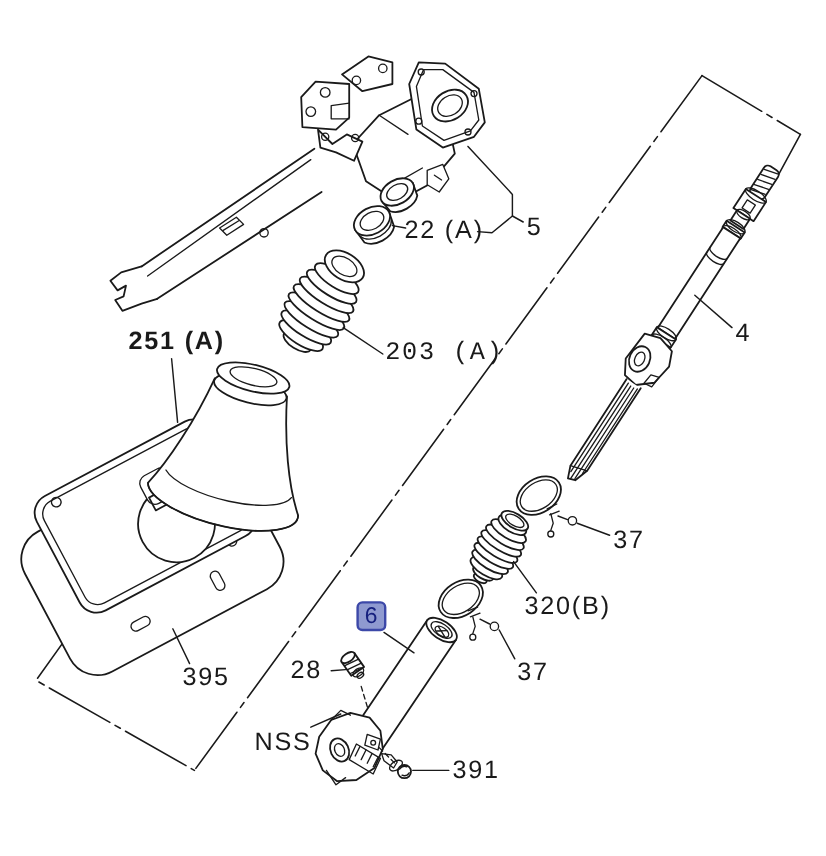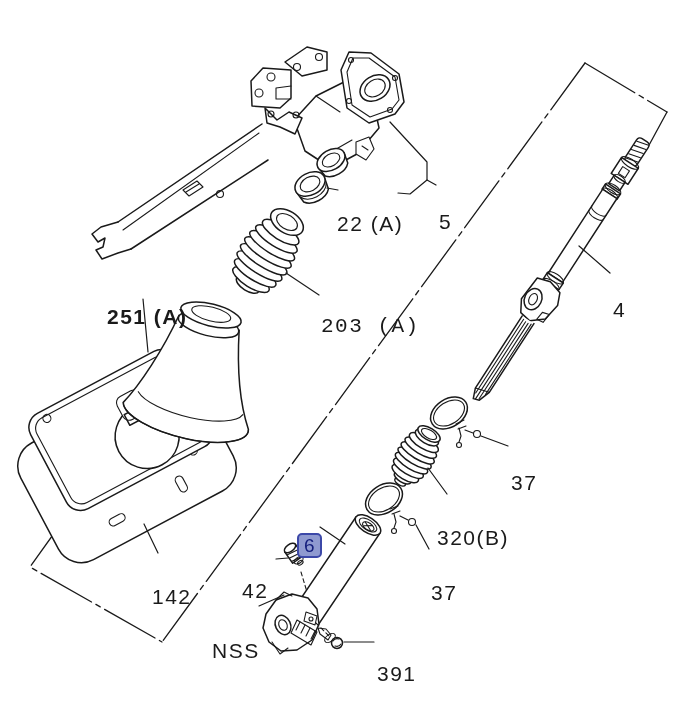--- a/index.html
+++ b/index.html
@@ -3,21 +3,21 @@
 <meta charset="utf-8">
 <style>
   html,body{margin:0;padding:0;background:#fff;}
   .stage{
     position:relative;width:688px;height:713px;background:#ffffff;
     font-family:"Liberation Sans",sans-serif;overflow:hidden;
   }
   .stage svg{position:absolute;left:0;top:0;}
   .callout{
     position:absolute;font-size:21px;line-height:1;color:#1a1a1a;
-    letter-spacing:1.5px;white-space:nowrap;cursor:pointer;user-select:none;margin-top:32px;
+    letter-spacing:1.5px;white-space:nowrap;cursor:pointer;user-select:none;
   }
   .callout.badge{
     background:#8f9ad0;border:2px solid #3c48a8;border-radius:5px;
     color:#16207e;padding:1px 5px;font-size:19px;letter-spacing:0;
   }
   
   .art path,.art line,.art polyline,.art ellipse,.art circle,.art rect{
     stroke:#1a1a1a;stroke-width:1.5;fill:none;stroke-linecap:round;stroke-linejoin:round;
   }
   .art .w{fill:#ffffff;}
@@ -272,18 +272,18 @@
 
 <div class="callout" style="left:337px;top:181px;">22 (A)</div>
 <div class="callout" style="left:439px;top:179px;">5</div>
 <div class="callout" style="left:107px;top:274px;font-weight:bold;">251 (A)</div>
 <div class="callout" style="left:321px;top:284px;font-family:Liberation Mono, monospace;">203 (A)</div>
 <div class="callout" style="left:613px;top:267px;">4</div>
 <div class="callout" style="left:511px;top:440px;">37</div>
 <div class="callout" style="left:437px;top:495px;">320(B)</div>
 <div class="callout" style="left:431px;top:550px;">37</div>
 <div class="callout badge" style="left:297px;top:501px;">6</div>
-<div class="callout" style="left:242px;top:548px;">42</div>
+<div class="callout" style="left:242px;top:548px;">28</div>
 <div class="callout" style="left:212px;top:608px;">NSS</div>
-<div class="callout" style="left:152px;top:554px;">142</div>
+<div class="callout" style="left:152px;top:554px;">395</div>
 <div class="callout" style="left:377px;top:631px;">391</div>
 
 </div>
 
 </body></html>

